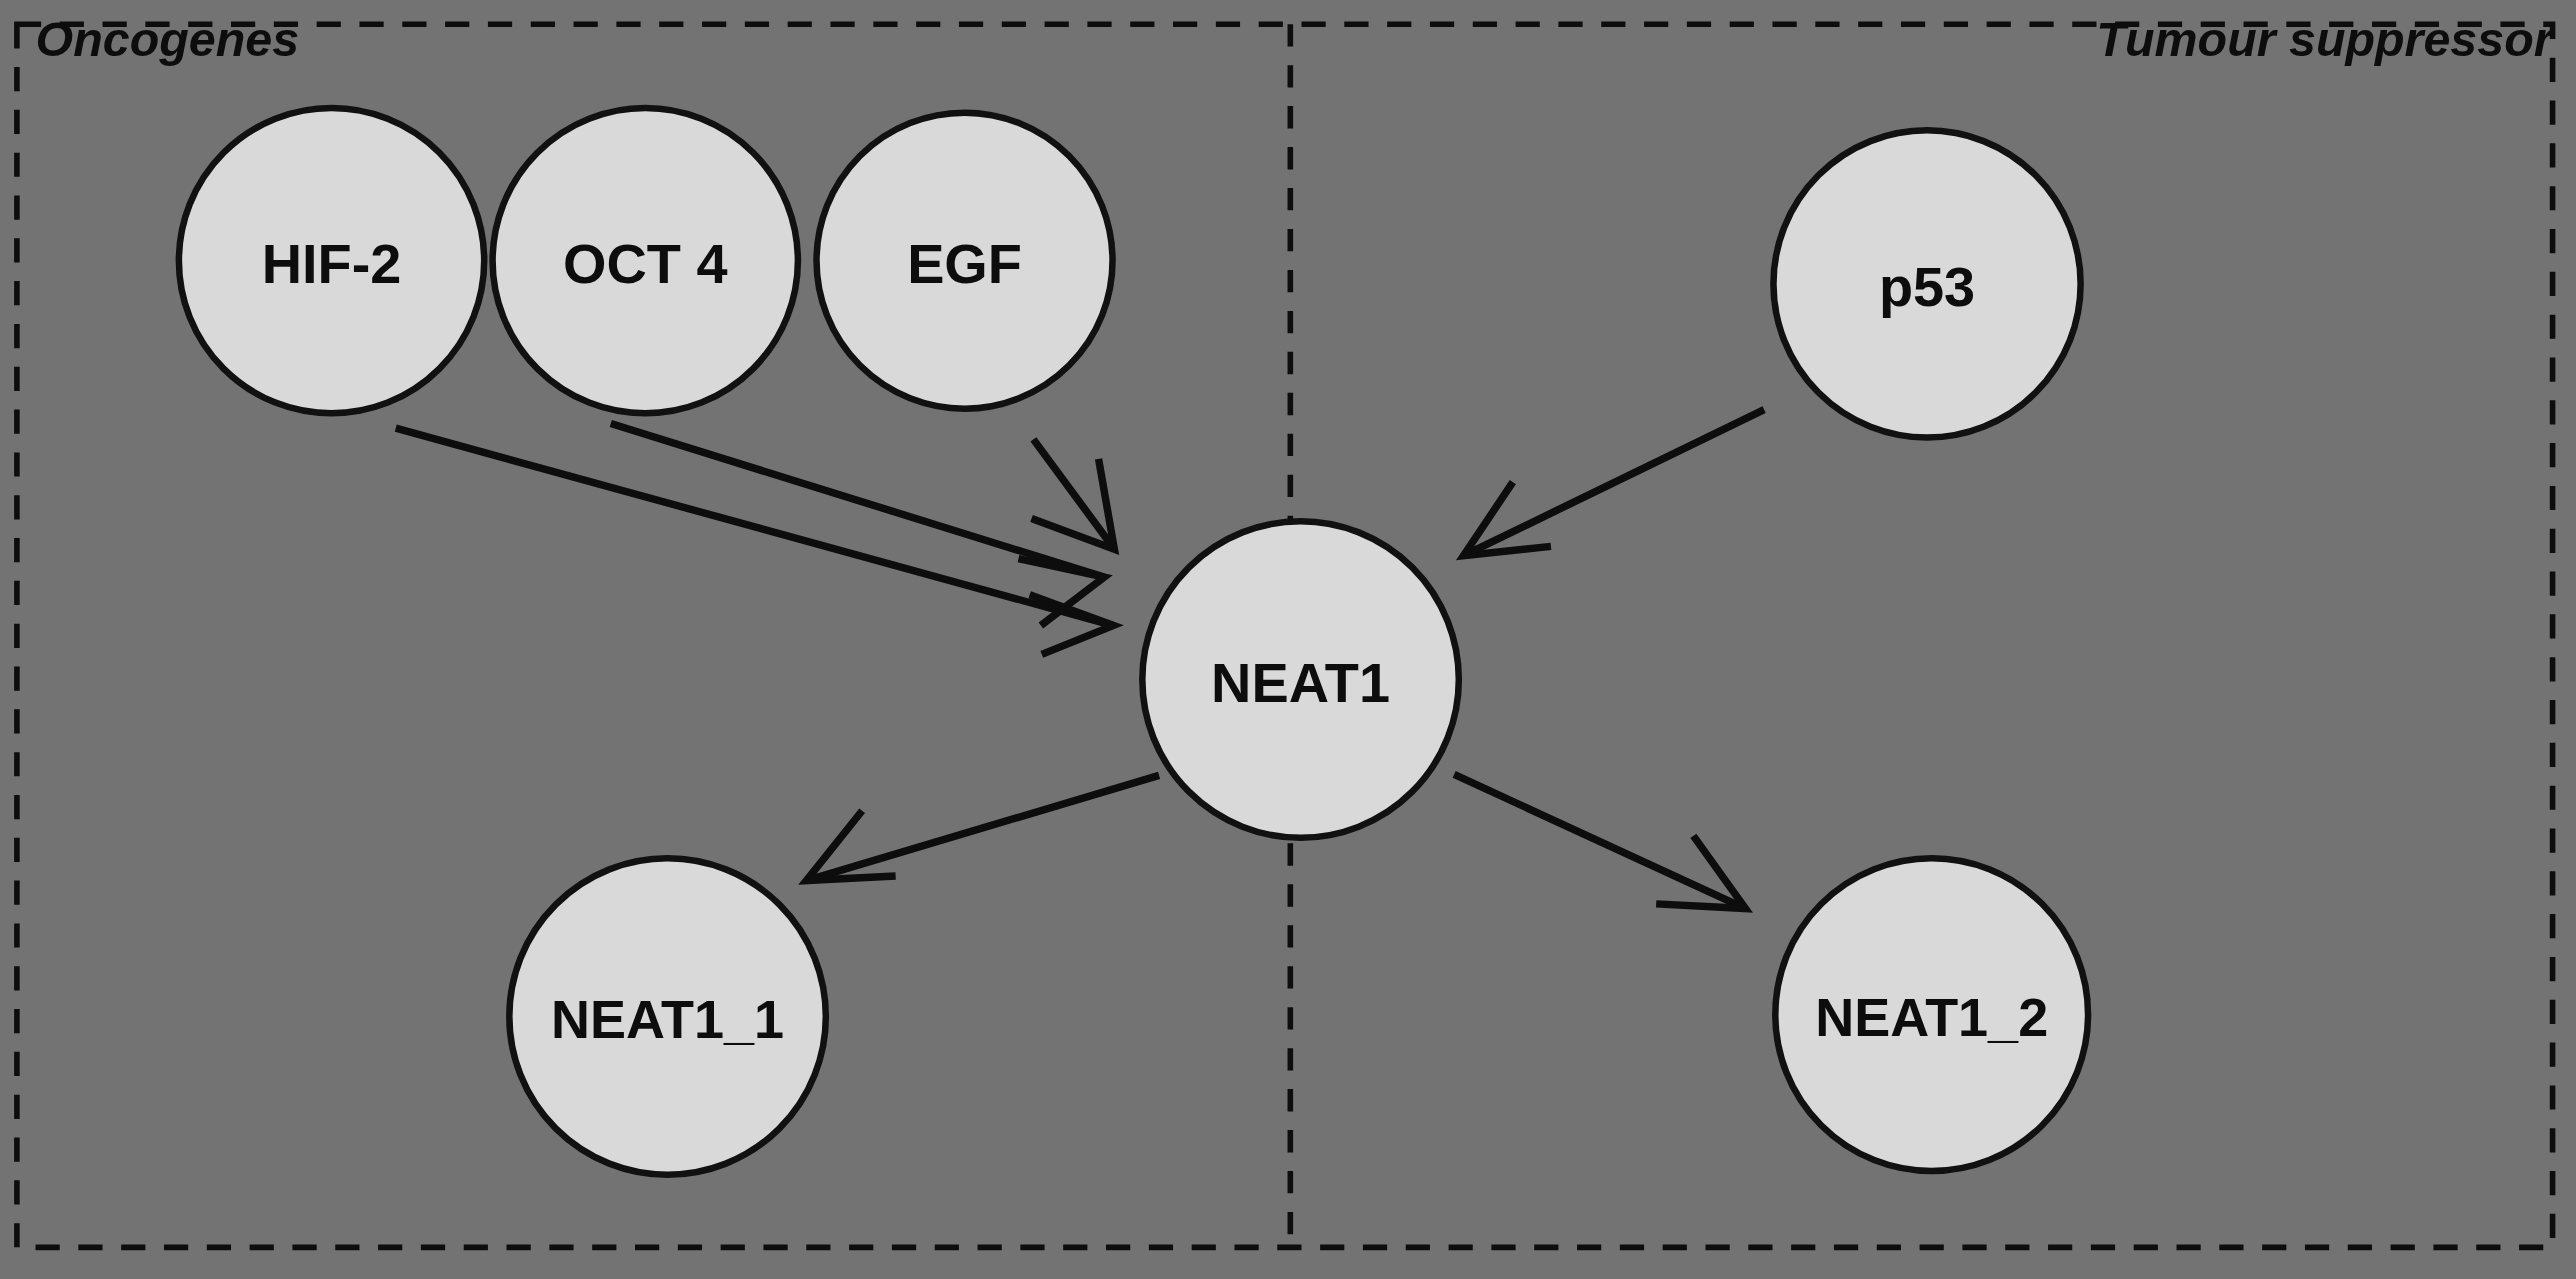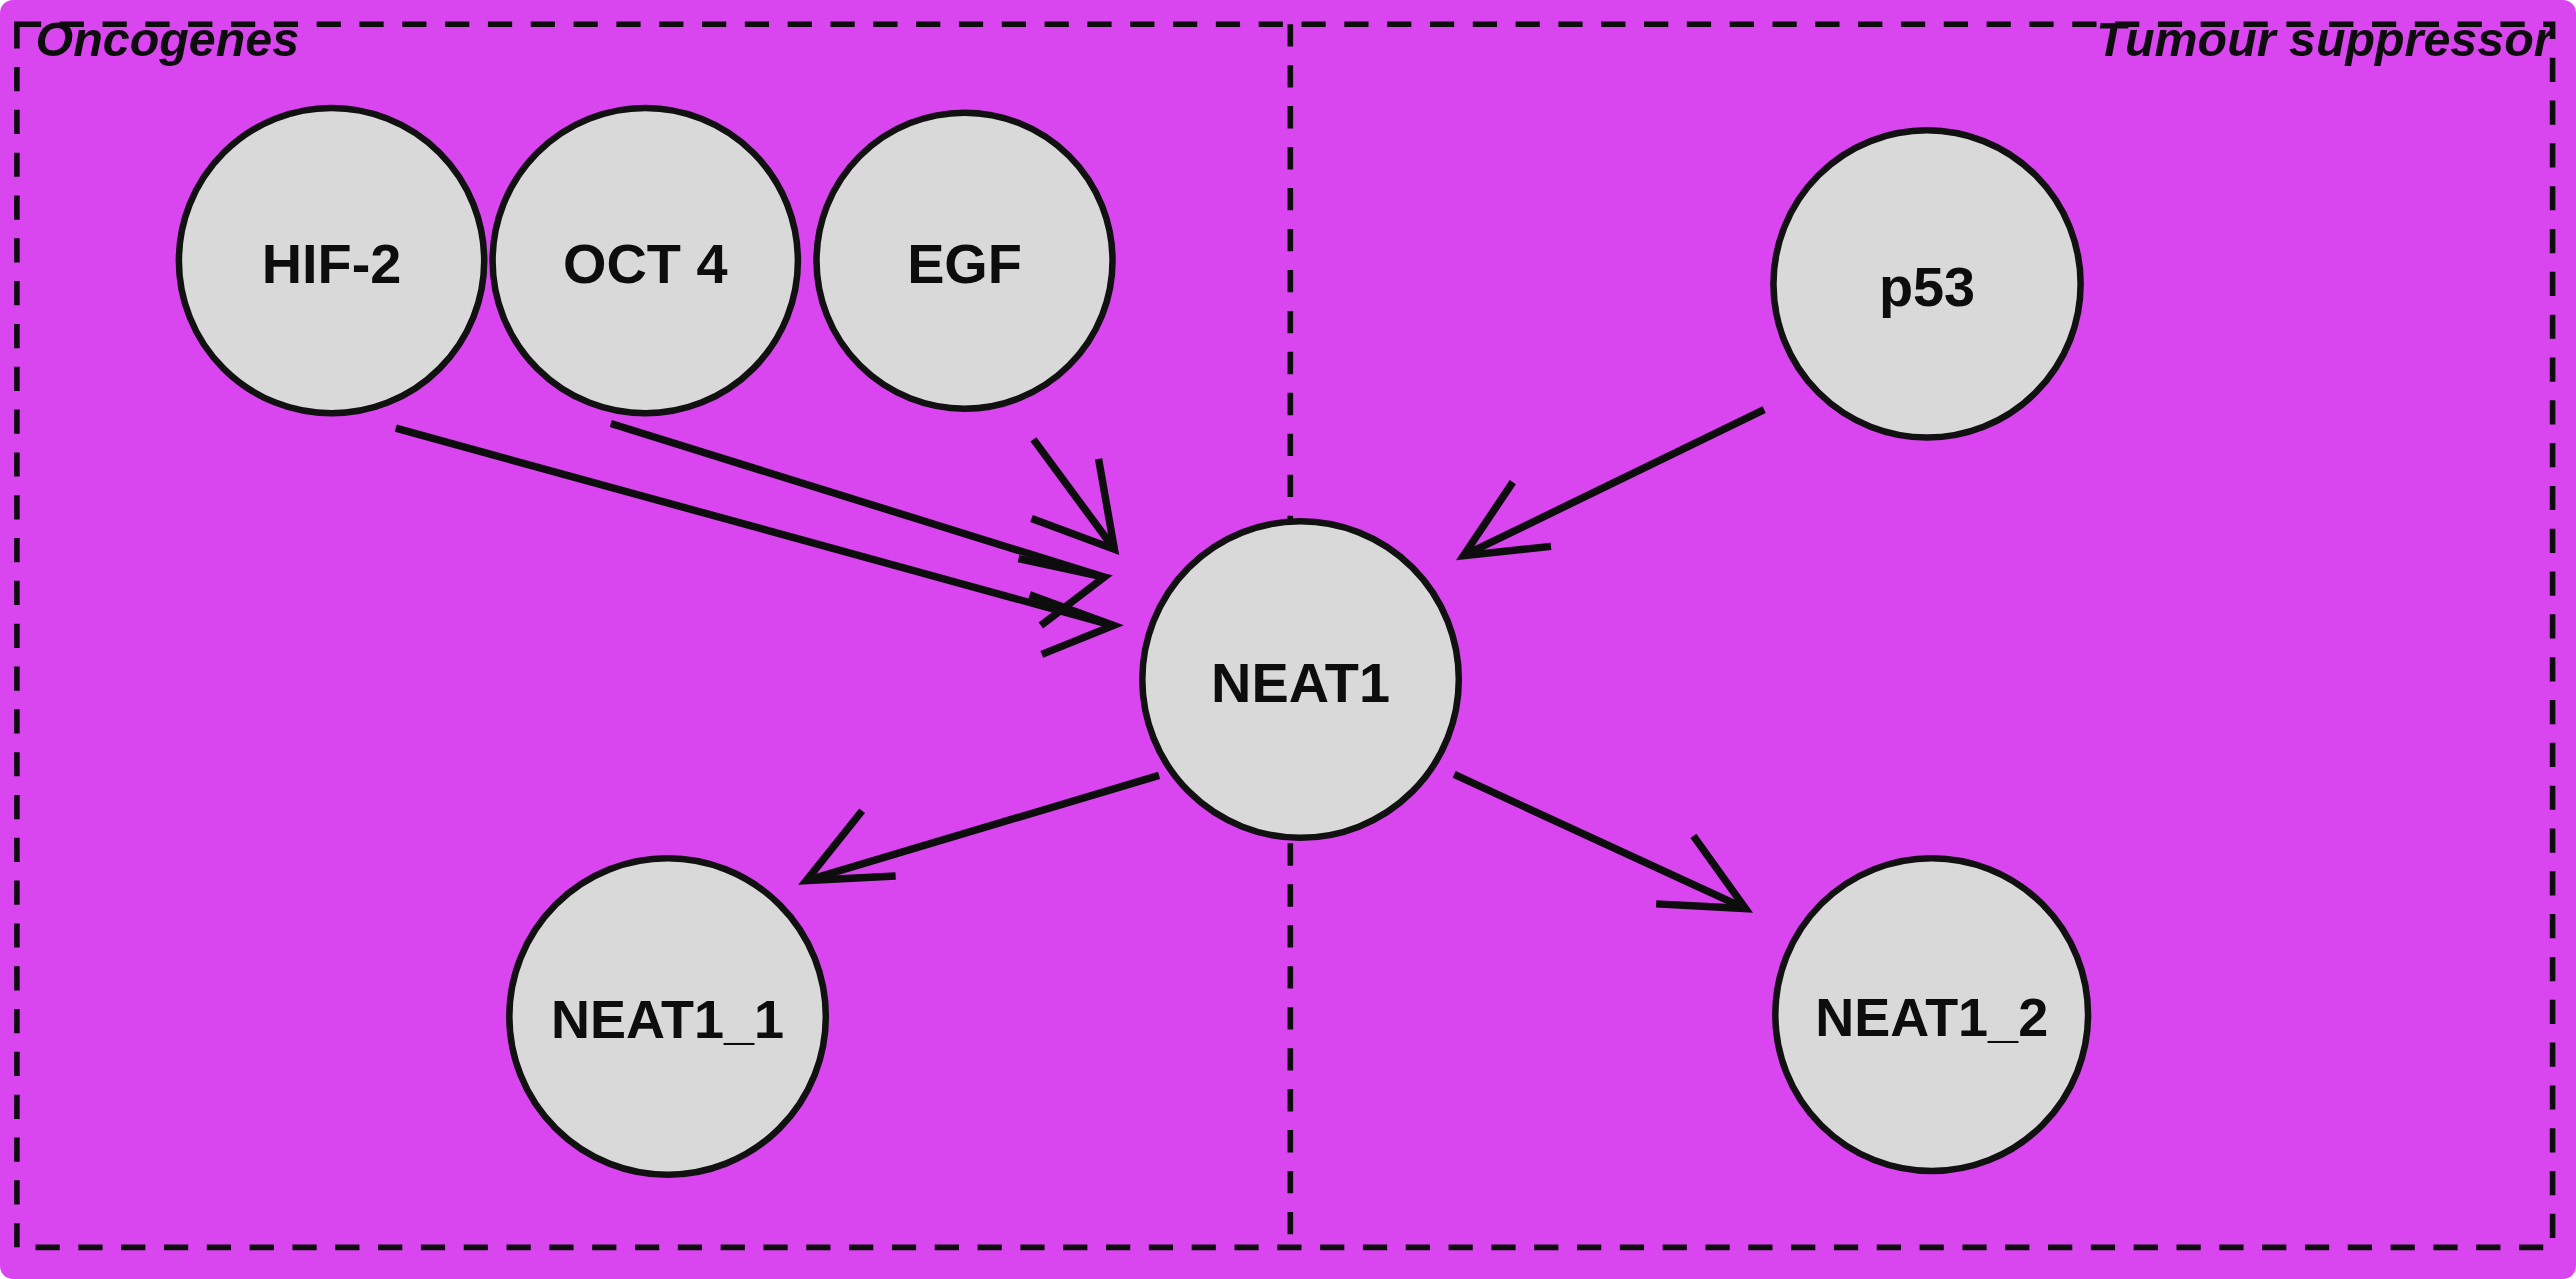--- a/index.html
+++ b/index.html
@@ -10,22 +10,21 @@
   body {
     width: 2576px;
     height: 1279px;
     font-family: "Liberation Sans", sans-serif;
     overflow: hidden;
   }
   #stage {
     position: relative;
     width: 2576px;
     height: 1279px;
-    background: #d946ef;
-    border-radius: 13px;
+    background: #737373;
   }
   svg#diagram {
     display: block;
     width: 2576px;
     height: 1279px;
   }
   .node-circle {
     fill: #d9d9d9;
     stroke: #111111;
     stroke-width: 7;

